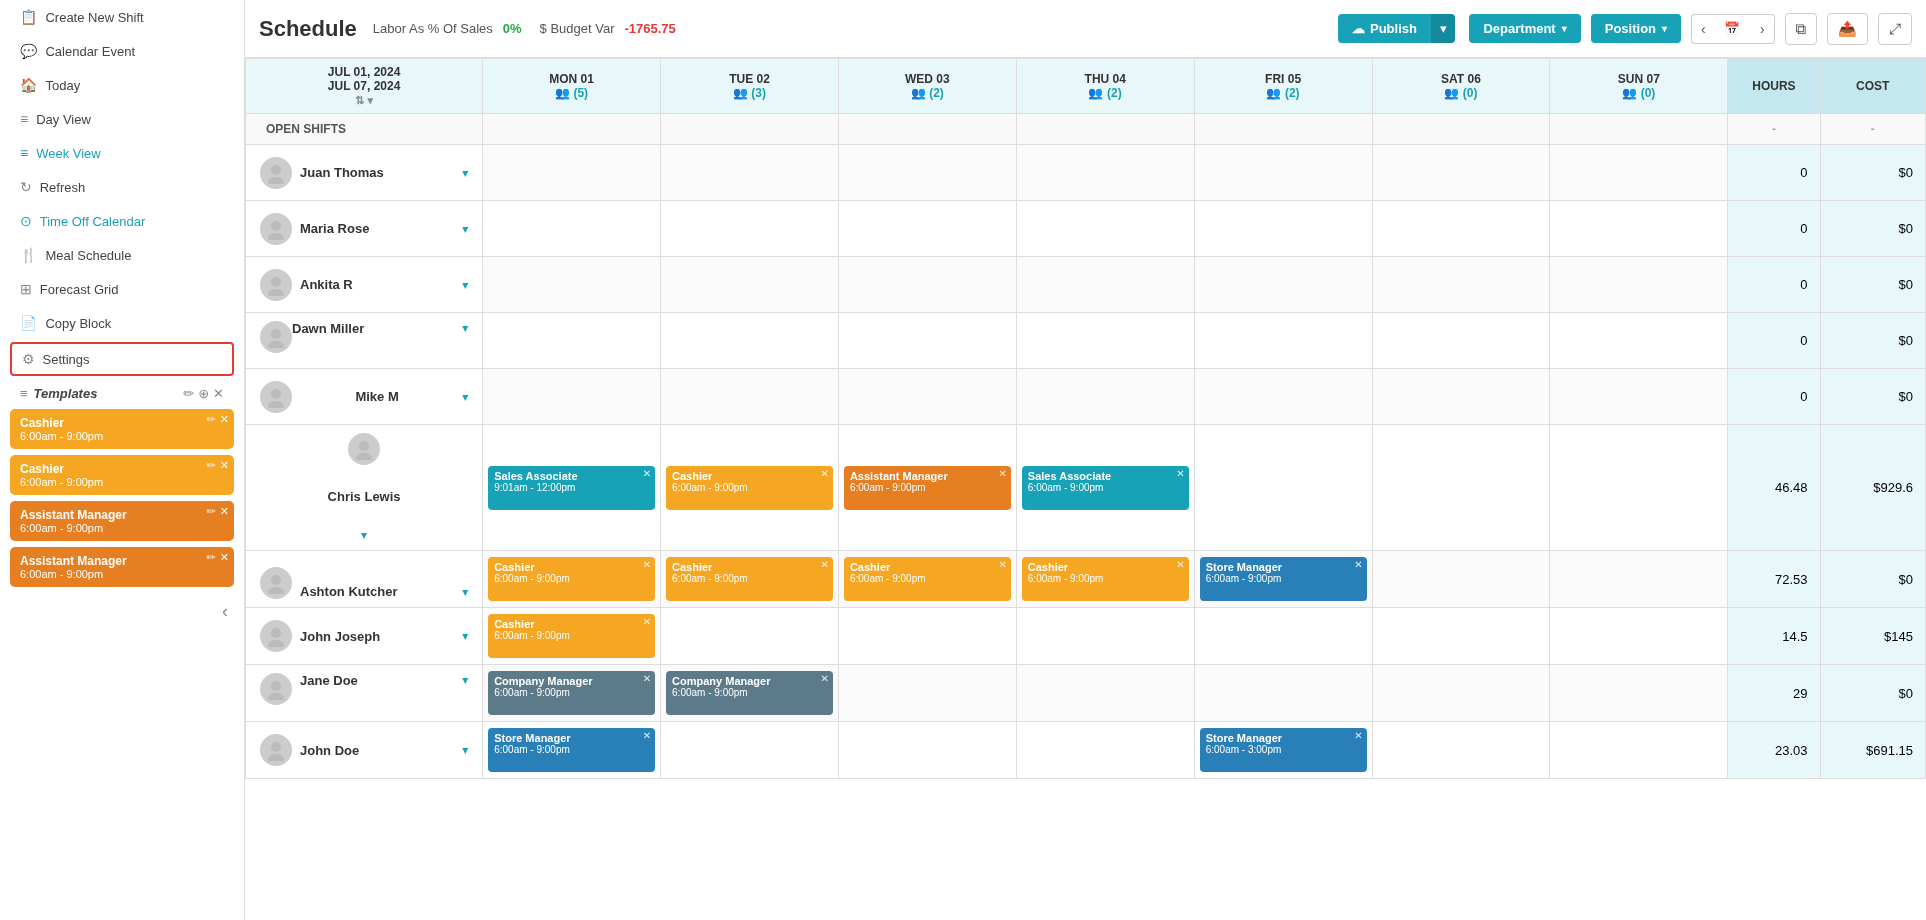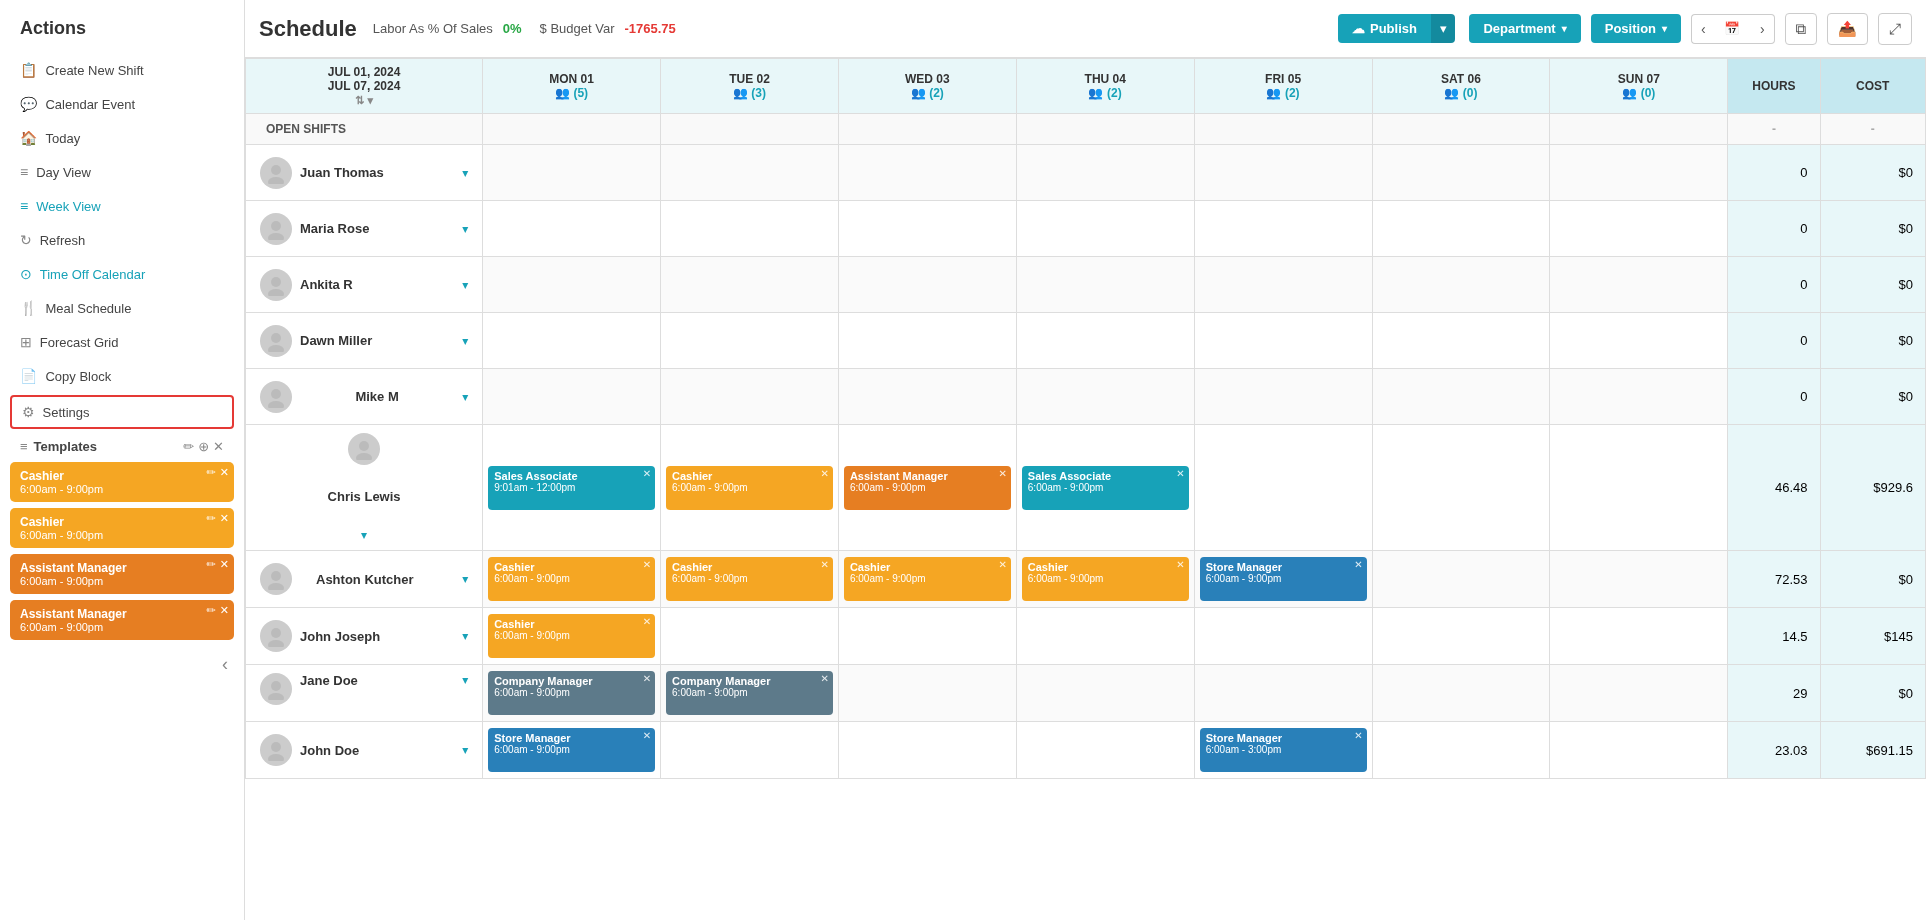--- a/index.html
+++ b/index.html
@@ -42,21 +42,21 @@
     
     .templates-header {
       display: flex;
       align-items: center;
       padding: 8px 20px 4px;
       gap: 6px;
       font-size: 13px;
       color: #444;
     }
     .templates-header .icon { color: #888; }
-    .templates-header .tmpl-label { font-weight: 600; flex: 1; }
+    .templates-header .tmpl-label { font-weight: 600; flex: 1; font-style: italic; }
     .tmpl-actions { display: flex; gap: 4px; color: #888; font-size: 13px; }
     .tmpl-actions span { cursor: pointer; }
 
     .templates-list {
       padding: 4px 10px;
       display: flex;
       flex-direction: column;
       gap: 6px;
     }
     .tmpl-card {
@@ -322,21 +322,20 @@
     }
 
     td.emp-name-td {
       border-right: 2px solid #ddd;
     }
   </style>
 </head>
 <body>
 
 <div id="sidebar">
-  <div class="sidebar-title">Actions</div>
 
   <div class="sidebar-item">
     <span class="icon">📋</span>
     <span>Create New Shift</span>
   </div>
   <div class="sidebar-item">
     <span class="icon">💬</span>
     <span>Calendar Event</span>
   </div>
   <div class="sidebar-item">
@@ -601,21 +600,21 @@
             <td class="shift-cell" style="height: 56px;"></td>
             <td class="shift-cell" style="height: 56px;"></td>
             <td class="shift-cell" style="height: 56px;"></td>
             <td class="shift-cell" style="height: 56px;"></td>
             <td class="shift-cell" style="height: 56px;"></td>
             <td class="hours-cell">0</td>
             <td class="cost-cell">$0</td>
           </tr>
           <tr class="emp-row">
             <td class="emp-name-td" style="height: 56px;">
-    <div style="display:flex;align-items:center;gap:8px;padding:4px 8px;height:100%;">
+    <div style="display:flex;align-items:flex-start;padding:4px 8px;height:100%;">
       <div class="emp-avatar">
         <svg width="22" height="22" viewBox="0 0 22 22" fill="none" xmlns="http://www.w3.org/2000/svg">
           <circle cx="11" cy="8" r="5" fill="#bbb"></circle>
           <ellipse cx="11" cy="20" rx="8" ry="5" fill="#bbb"></ellipse>
         </svg>
       </div>
       <span class="emp-name">Dawn Miller</span>
       <span class="emp-caret">▾</span>
     </div>
   </td>
@@ -694,21 +693,21 @@
         </div>
       </td>
             <td class="shift-cell" style="height: 56px;"></td>
             <td class="shift-cell" style="height: 56px;"></td>
             <td class="shift-cell" style="height: 56px;"></td>
             <td class="hours-cell">46.48</td>
             <td class="cost-cell">$929.6</td>
           </tr>
           <tr class="emp-row">
             <td class="emp-name-td" style="height: 56px;">
-    <div style="display:flex;align-items:center;gap:24px;padding:4px 8px;height:100%;">
+    <div style="display:flex;align-items:flex-end;gap:8px;padding:4px 8px;height:100%;">
       <div class="emp-avatar">
         <svg width="22" height="22" viewBox="0 0 22 22" fill="none" xmlns="http://www.w3.org/2000/svg">
           <circle cx="11" cy="8" r="5" fill="#bbb"></circle>
           <ellipse cx="11" cy="20" rx="8" ry="5" fill="#bbb"></ellipse>
         </svg>
       </div>
       <span class="emp-name">Ashton Kutcher</span>
       <span class="emp-caret">▾</span>
     </div>
   </td>

